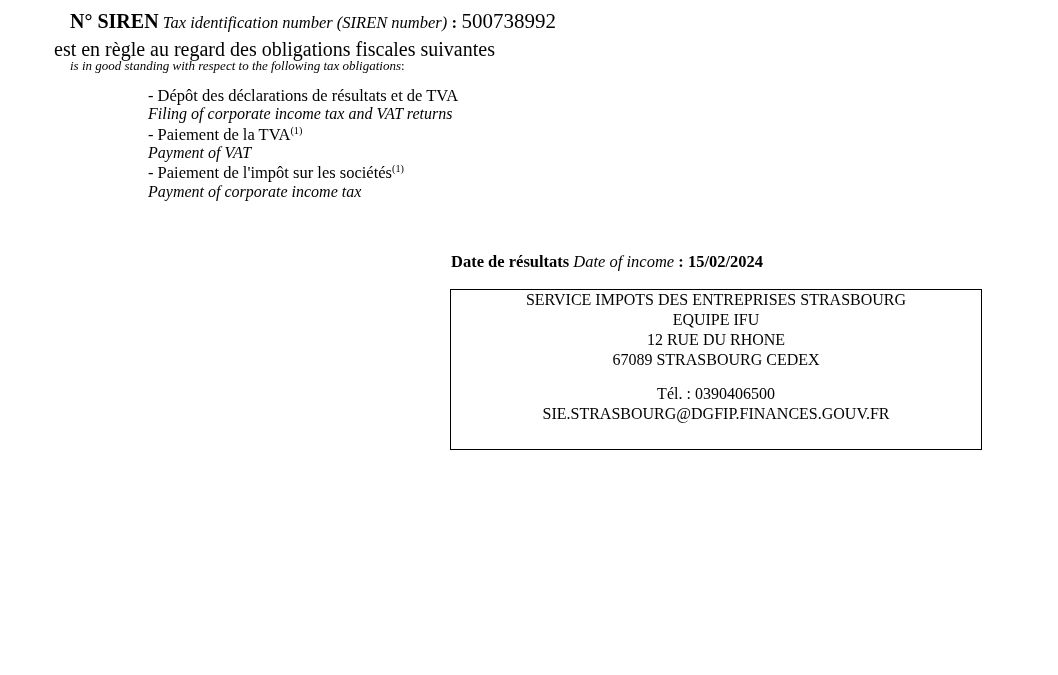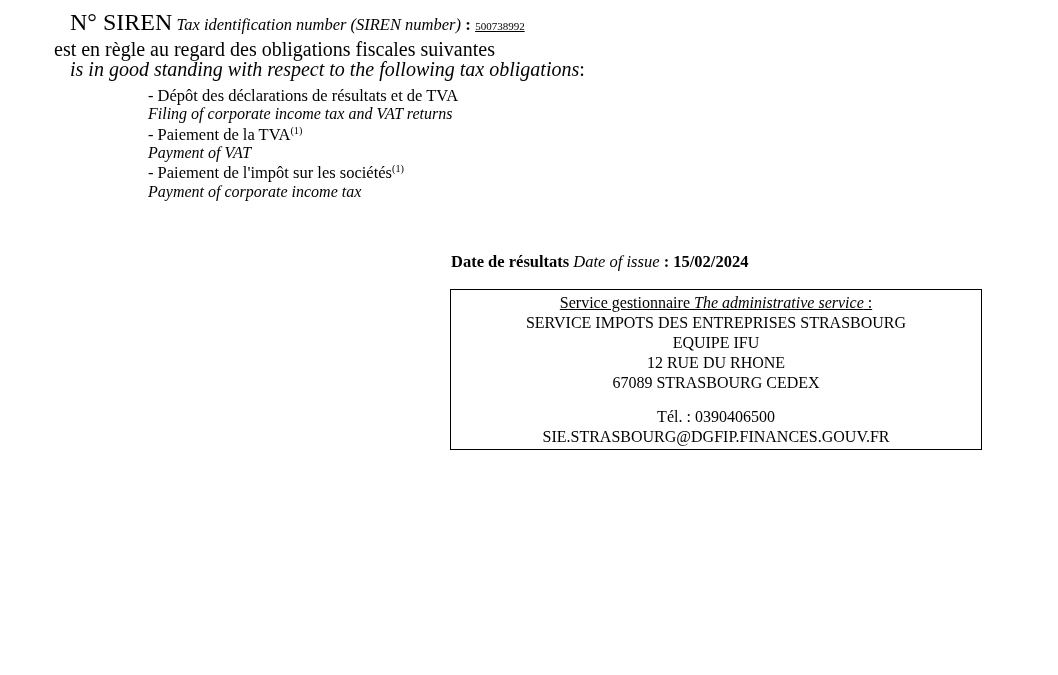--- a/index.html
+++ b/index.html
@@ -30,35 +30,35 @@
     vertical-align: super;
     line-height: 0;
   }
 
   
   #siren-line {
     left: 70px;
     top: 10px;
     font-size: 17px;
   }
-  #siren-label { font-weight: normal; font-size: 24px; text-align: right; }
+  #siren-label { font-weight: bold; font-size: 20px; text-align: right; }
   #siren-label-en { font-style: italic; font-size: 16.5px; }
   #siren-colon { font-weight: bold; font-size: 17px; }
-  #siren-value { font-size: 11px; text-decoration: underline; }
+  #siren-value { font-size: 21px; }
 
   
   #intro-fr {
     left: 54px;
     top: 39px;
     font-size: 20px;
   }
   #intro-en {
     left: 70px;
     top: 59px;
-    font-size: 20px;
+    font-size: 13px;
     font-style: italic;
     text-align: right;
   }
 
   
   .obl {
     left: 148px;
     font-size: 16.5px;
   }
   .obl-en {
@@ -136,27 +136,26 @@
   </div>
   <div class="line obl-en" id="obl-2en">Payment of VAT</div>
 
   <div class="line obl" id="obl-3">
     <span>- Paiement de l'impôt sur les sociétés</span><span class="sup">(1)</span>
   </div>
   <div class="line obl-en" id="obl-3en">Payment of corporate income tax</div>
 
   <div class="line" id="issue-line">
     <span id="issue-label-fr">Date de résultats</span>
-    <span id="issue-label-en">Date of issue</span>
+    <span id="issue-label-en">Date of income</span>
     <span id="issue-colon">:</span>
     <span id="issue-value">15/02/2024</span>
   </div>
 
   <div id="service-box">
-    <div class="bl" id="service-title"><span class="fr">Service gestionnaire </span><span class="en">The administrative service</span><span class="fr"> :</span></div>
     <div class="bl">SERVICE IMPOTS DES ENTREPRISES STRASBOURG</div>
     <div class="bl">EQUIPE IFU</div>
     <div class="bl">12 RUE DU RHONE</div>
     <div class="bl">67089 STRASBOURG CEDEX</div>
     <div id="service-gap"></div>
     <div class="bl">Tél. : 0390406500</div>
     <div class="bl">SIE.STRASBOURG@DGFIP.FINANCES.GOUV.FR</div>
   </div>
 
 </div>

